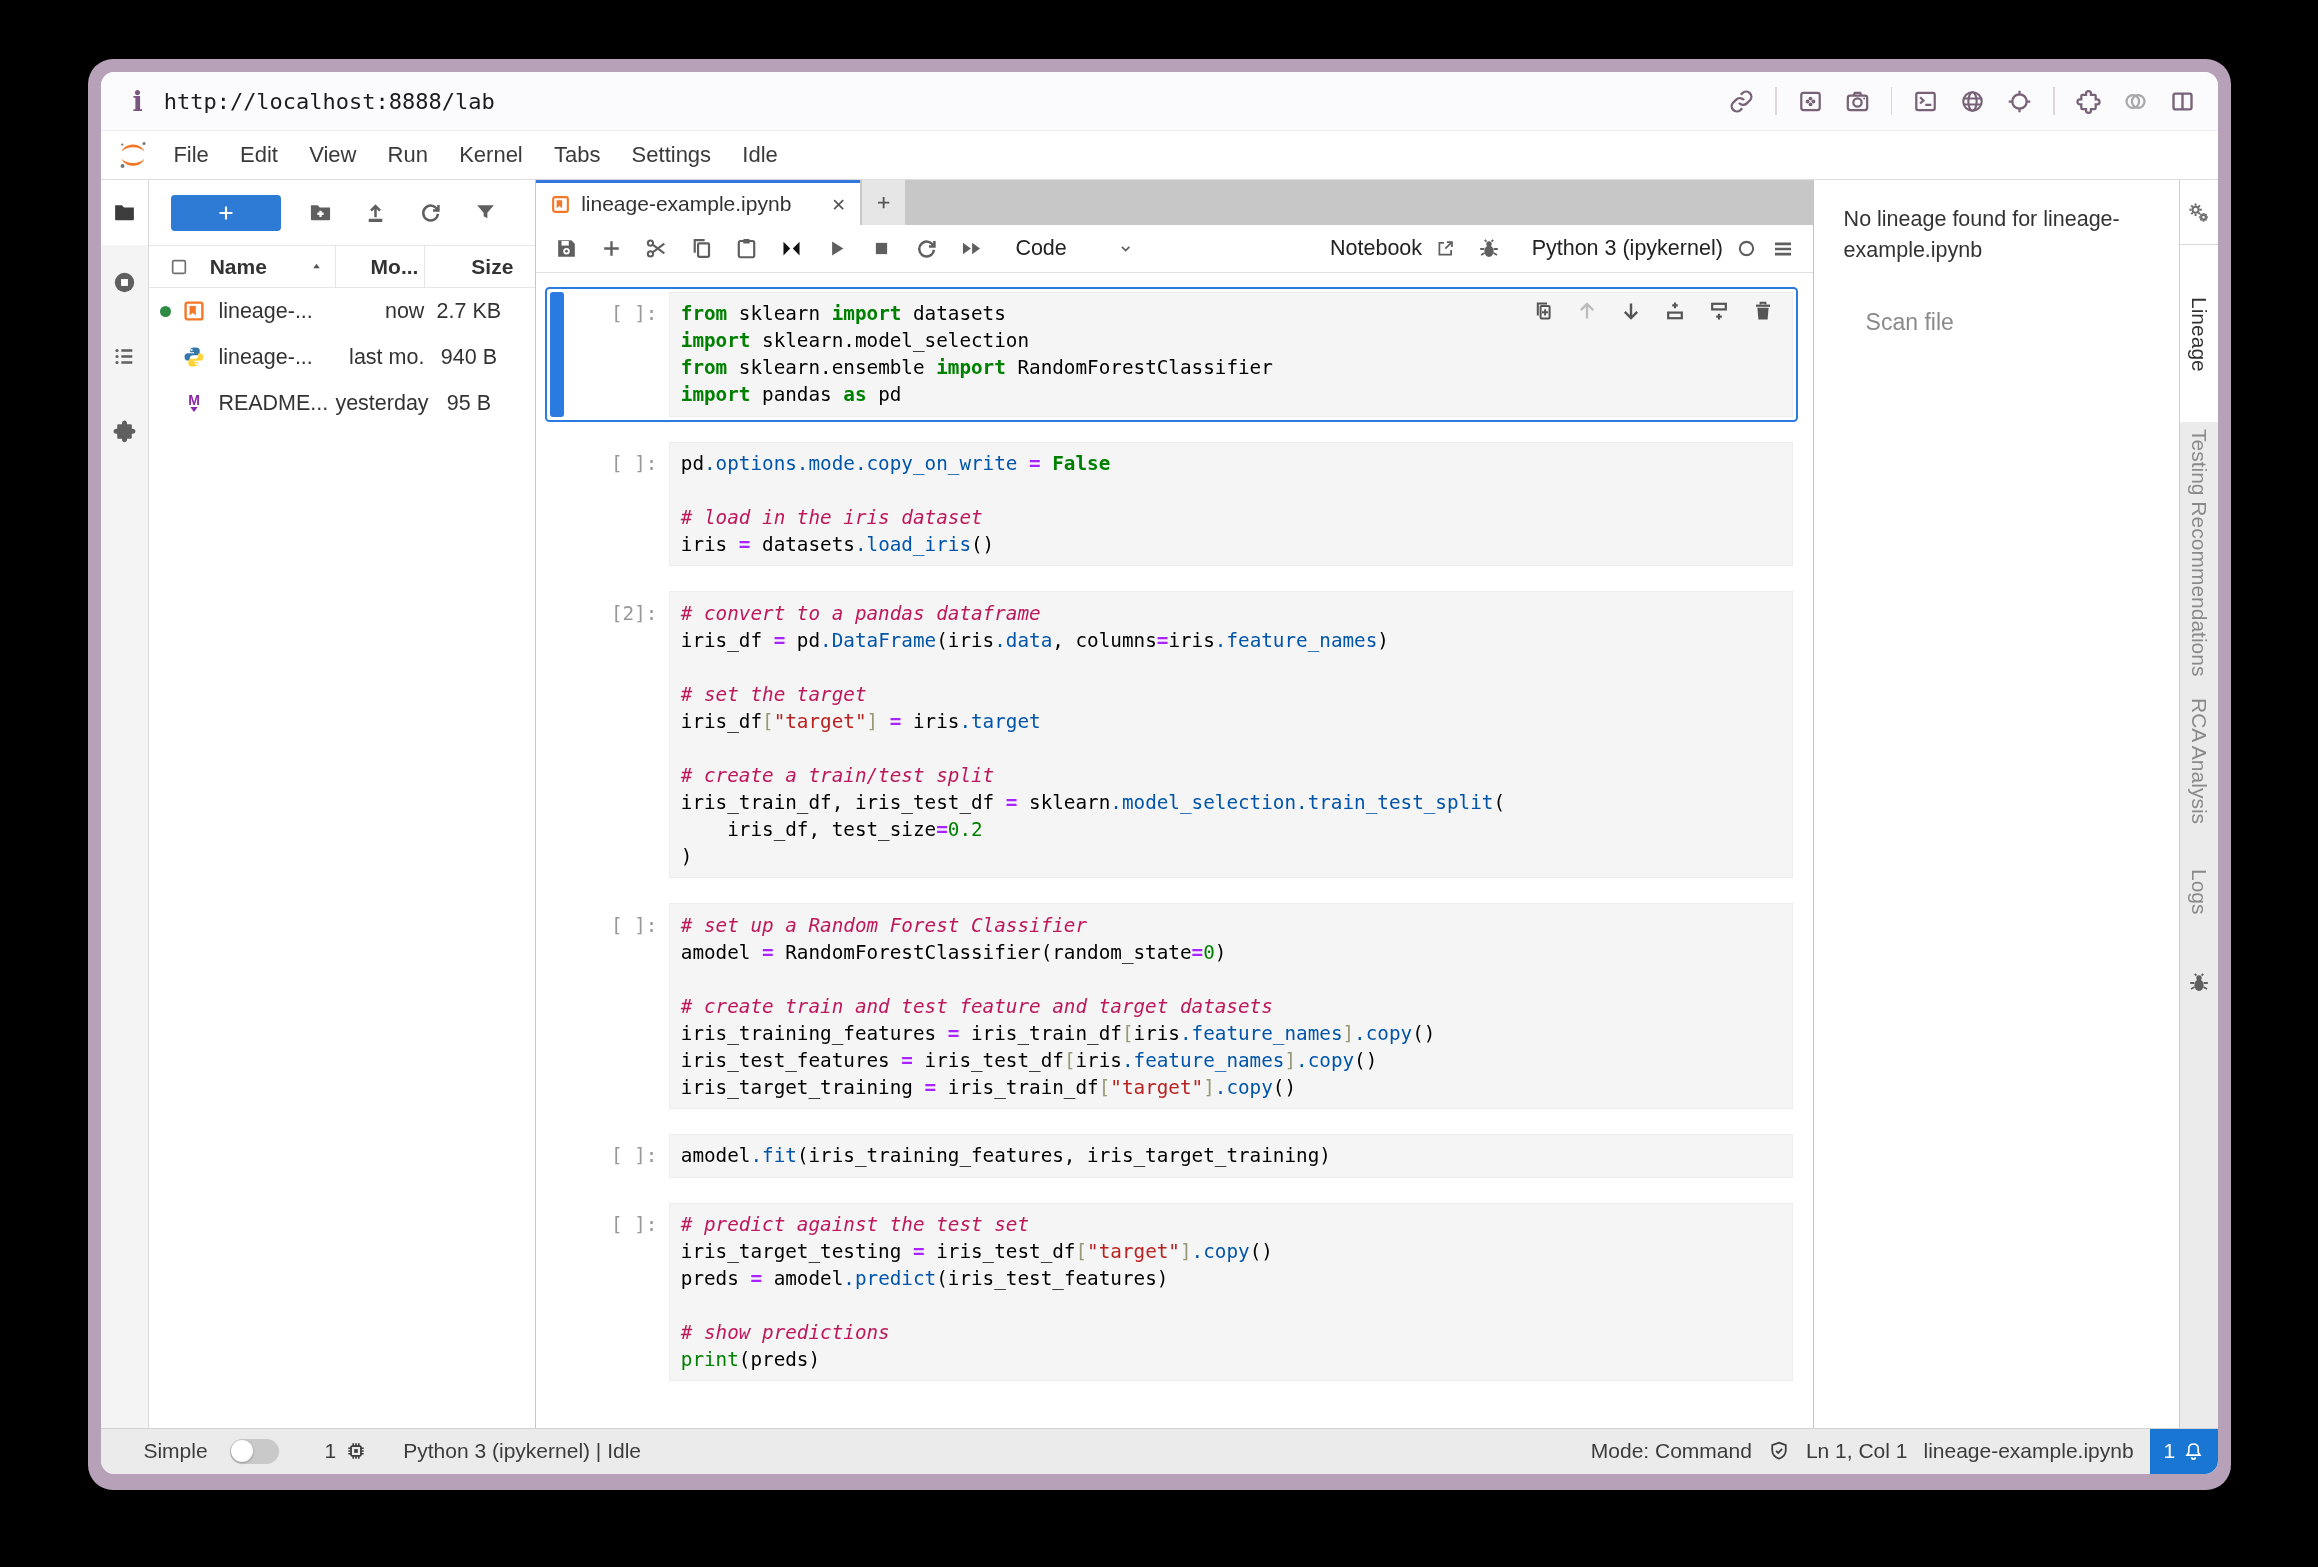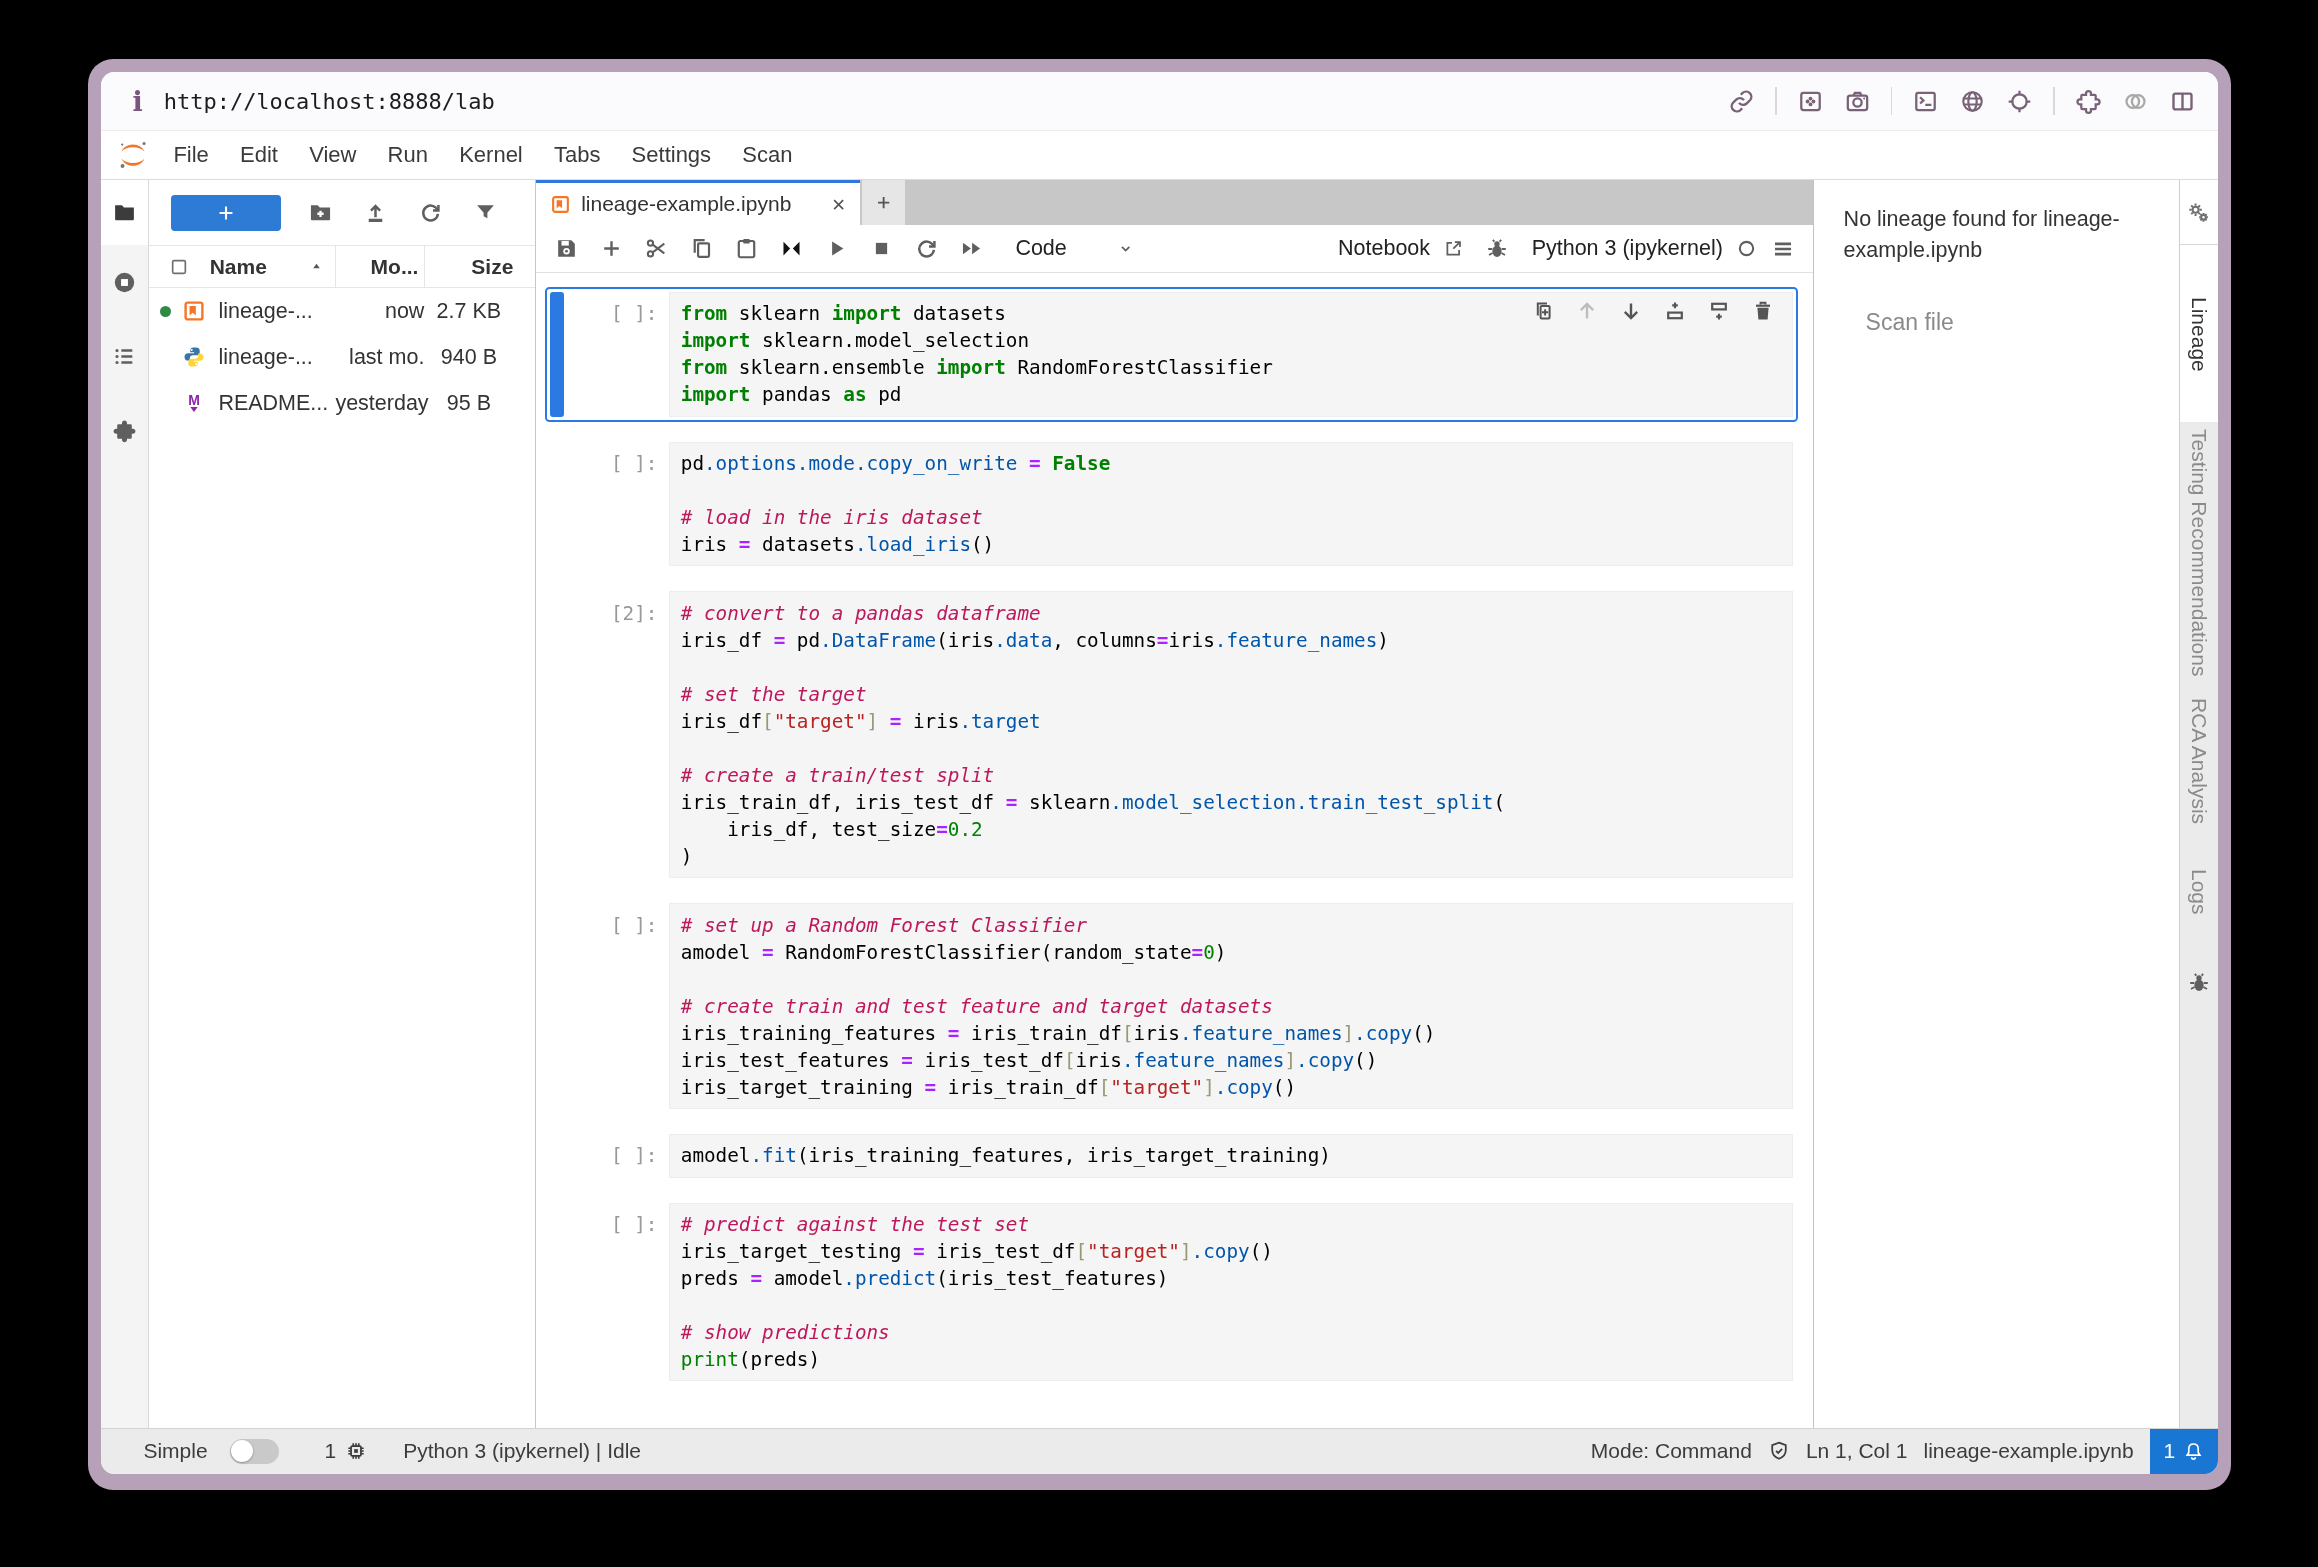--- a/index.html
+++ b/index.html
@@ -233,21 +233,21 @@
           </svg>
         </span>
         <div id="menu-items" class="menu-items">
             <div class="menu-item">File</div>
             <div class="menu-item">Edit</div>
             <div class="menu-item">View</div>
             <div class="menu-item">Run</div>
             <div class="menu-item">Kernel</div>
             <div class="menu-item">Tabs</div>
             <div class="menu-item">Settings</div>
-            <div class="menu-item">Scan</div>
+            <div class="menu-item">Idle</div>
           </div>
       </div>
 
       <div class="main">
 
         <div class="activity" id="activity">
             <div class="act-item active">
               <span class="icon i34">
                 <svg viewBox="0 0 24 24">
                   <path d="M3 5h6.5l2 2.3H21v11.2a1 1 0 0 1-1 1H4a1 1 0 0 1-1-1z" fill="currentColor"></path>
@@ -482,21 +482,21 @@
                     <path d="M19 5l-7.2 7.2" stroke="currentColor" stroke-width="2" fill="none"></path>
                   </svg>
                 </span>
               <span class="icon i32 gray" style="margin-left:7.4px">
                   <svg viewBox="0 0 24 24">
                     <circle cx="12" cy="7" r="2.7" fill="currentColor"></circle>
                     <ellipse cx="12" cy="14.2" rx="4.6" ry="5.8" fill="currentColor"></ellipse>
                     <path d="M7.4 12H3.2M7.6 16l-3.6 2M16.6 12h4.2M16.4 16l3.6 2M9.4 4.6L7.8 2.8M14.6 4.6l1.6-1.8" stroke="currentColor" stroke-width="1.8" fill="none"></path>
                   </svg>
                 </span>
-              <span style="margin-left:9px">Python 3 (ipykernel)</span>
+              <span style="margin-left:17px">Python 3 (ipykernel)</span>
               <span class="icon i28 gray">
                   <svg viewBox="0 0 24 24">
                     <circle cx="12" cy="12" r="7.6" fill="none" stroke="currentColor" stroke-width="2.4"></circle>
                   </svg>
                 </span>
               <span class="icon i32 gray">
                   <svg viewBox="0 0 24 24">
                     <path d="M4 6.8h16M4 12h16M4 17.2h16" stroke="currentColor" stroke-width="2.7" fill="none"></path>
                   </svg>
                 </span>

